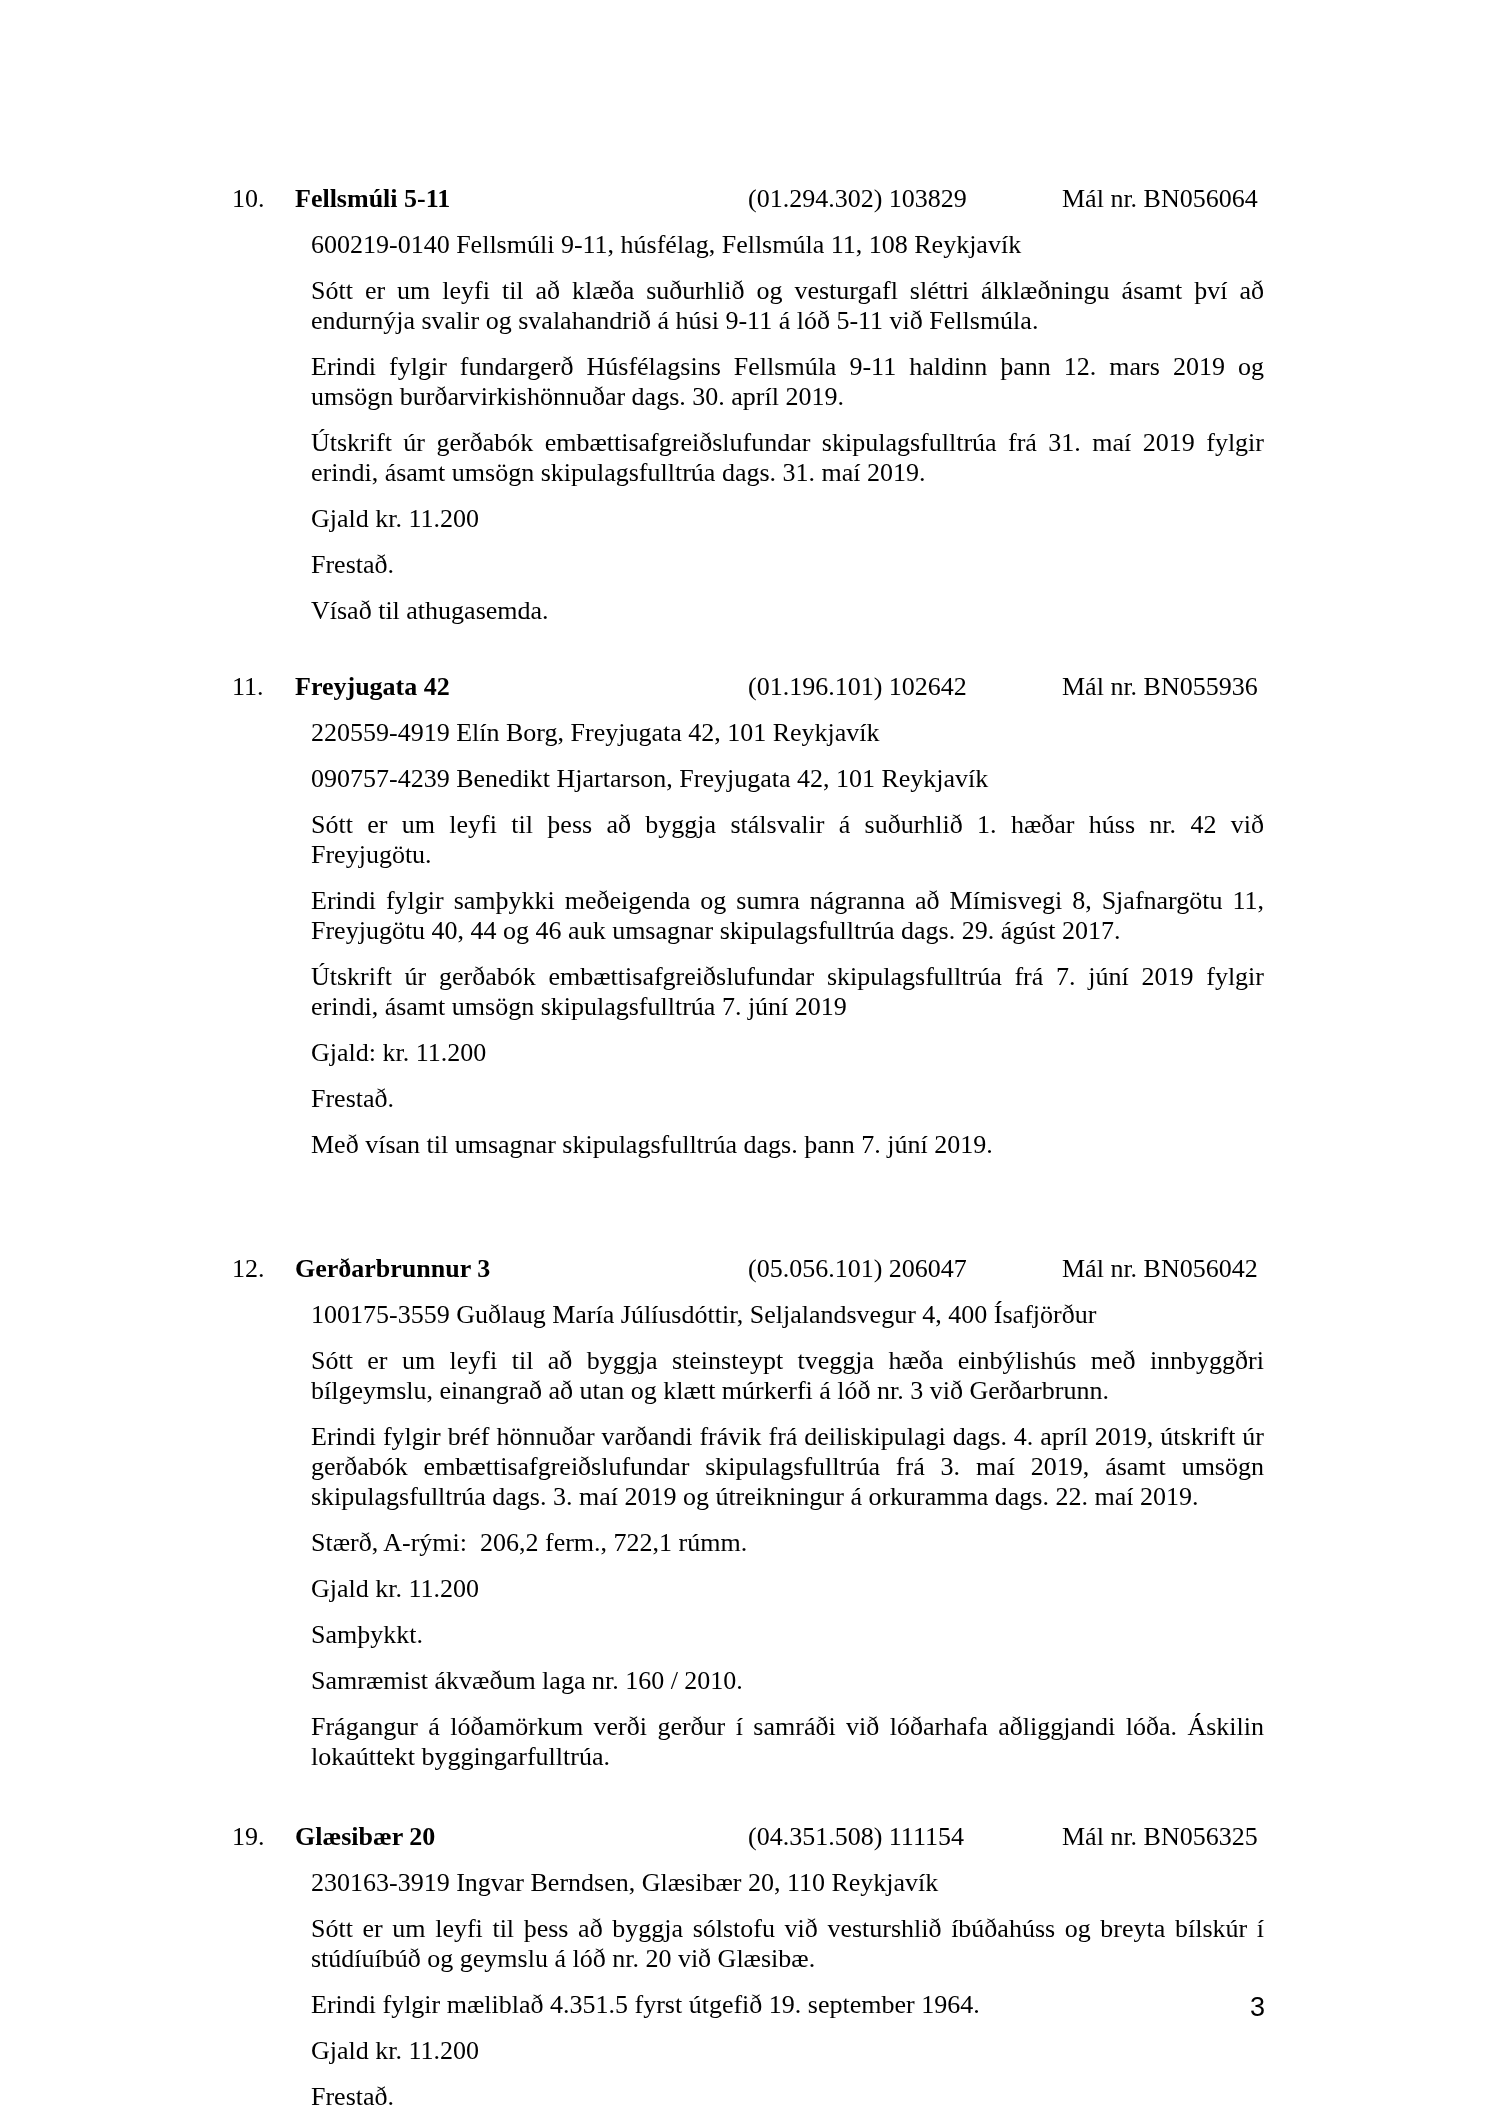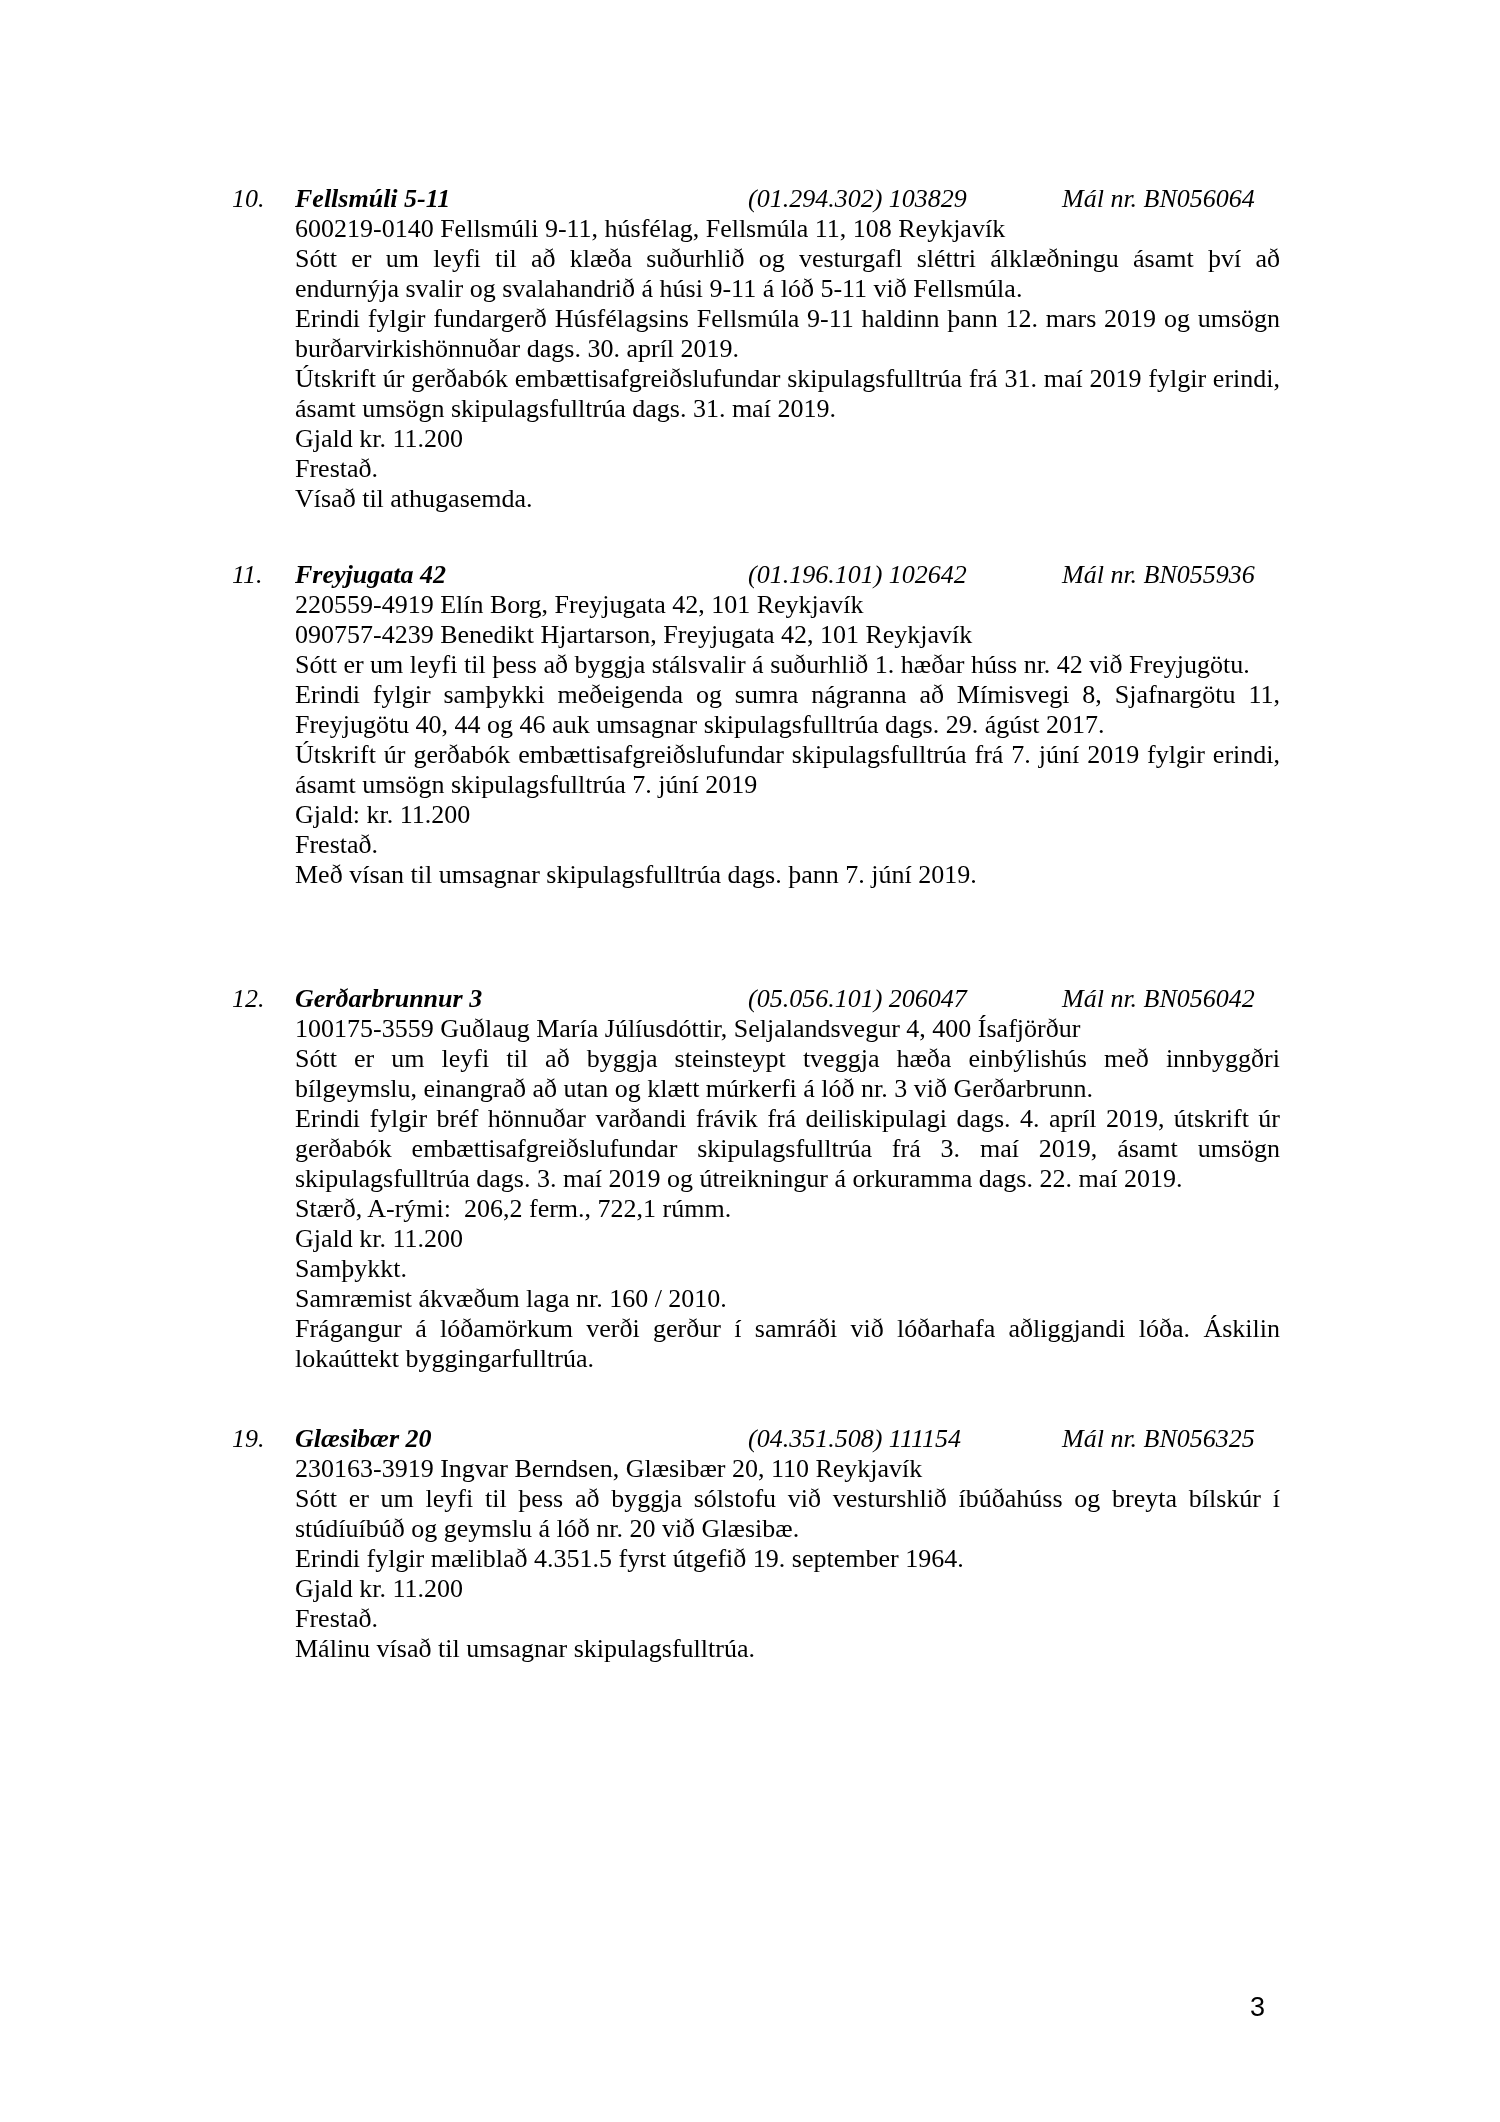--- a/index.html
+++ b/index.html
@@ -22,29 +22,29 @@
     position: absolute;
     left: 232px;
     top: 184px;
     width: 1048px;
   }
   .item { margin-top: 0; }
   .item:nth-child(2) { margin-top: 46px; }
   .item:nth-child(3) { margin-top: 94px; }
   .item:nth-child(4) { margin-top: 50px; }
 
-  .item-header { display: flex; font-style: italic; }
+  .item-header { display: flex; }
   .item-header .num   { flex: none; width: 63px; }
   .item-header .title { flex: none; width: 453px; font-weight: bold; }
   .item-header .ref   { flex: none; width: 314px; }
   .item-header .case  { flex: 1; }
 
   .item-body { margin-left: 63px; width: 985px; }
   .line {
-    margin: 0;
+    margin: 16px;
     padding: 0;
     white-space: pre-wrap;
   }
   .line.justify, .line.italic-justify {
     white-space: normal;
     text-align: justify;
   }
   .line.italic, .line.italic-justify {
   }
   .page-number {

